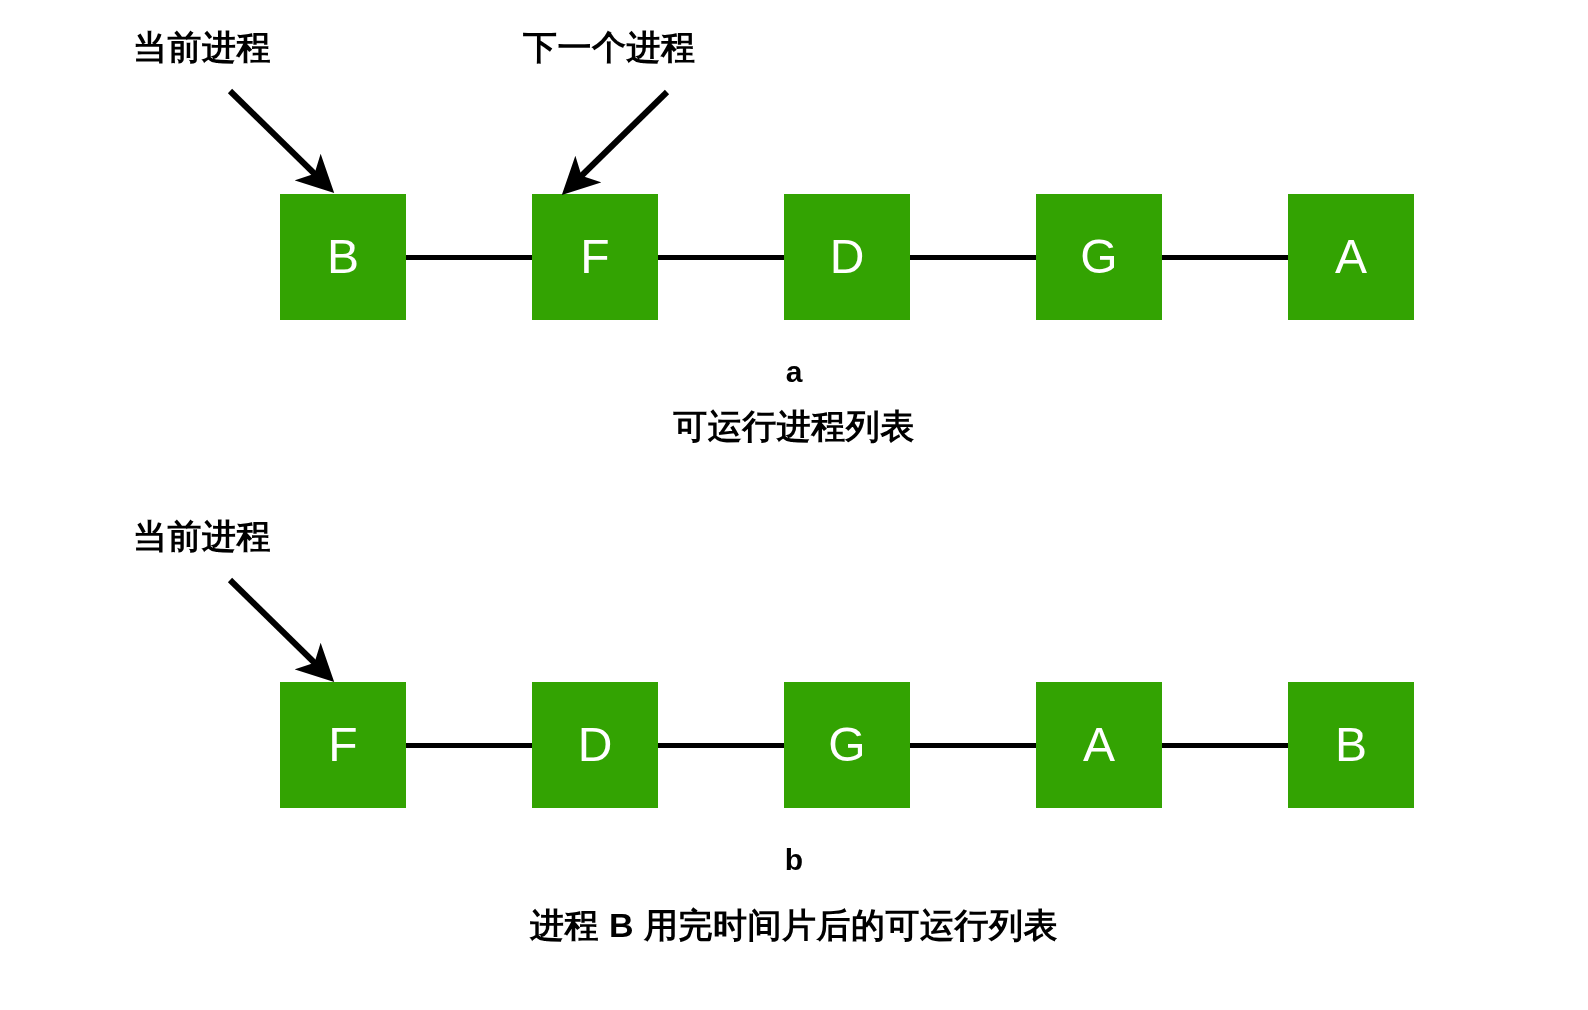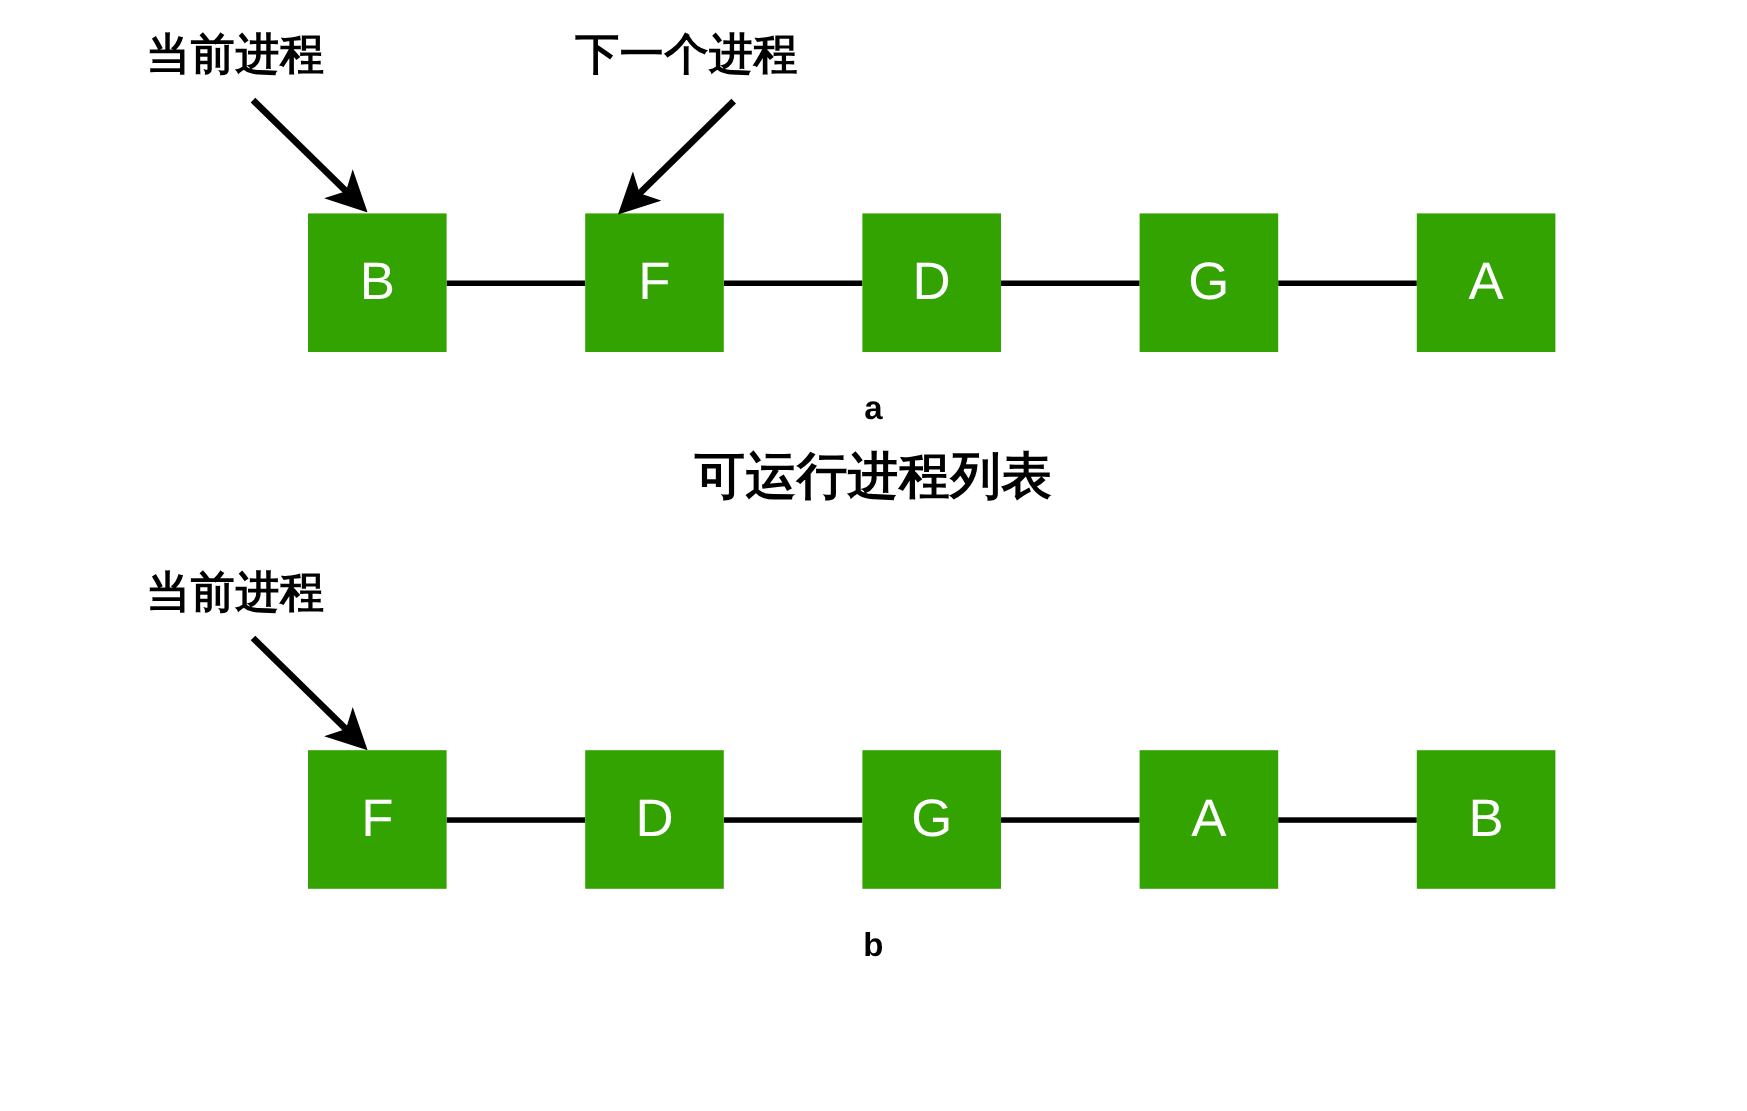--- a/index.html
+++ b/index.html
@@ -20,21 +20,21 @@
     position: absolute;
     left: 0;
     top: 0;
     width: 1588px;
     height: 1010px;
   }
 
   
   .anno-label {
     position: absolute;
-    font-size: 40px;
+    font-size: 34px;
     font-weight: 600;
     line-height: 1;
     letter-spacing: 0.5px;
     white-space: nowrap;
     color: #000000;
   }
 
   
   .arrow-layer {
     position: absolute;
@@ -79,21 +79,21 @@
     text-align: center;
     font-size: 30px;
     font-weight: bold;
     line-height: 1;
   }
   .panel-caption {
     position: absolute;
     width: 100%;
     left: 0;
     text-align: center;
-    font-size: 46px;
+    font-size: 34px;
     font-weight: 600;
     line-height: 1;
     letter-spacing: 0.5px;
   }
   .panel-caption.strong {
     font-weight: bold;
   }
 </style>
 </head>
 <body>
@@ -129,20 +129,21 @@
     <div class="link" style="left:882px; width:126px;"></div>
 
     <div class="node" style="left:0px;">F</div>
     <div class="node" style="left:252px;">D</div>
     <div class="node" style="left:504px;">G</div>
     <div class="node" style="left:756px;">A</div>
     <div class="node" style="left:1008px;">B</div>
   </div>
 
   <div class="panel-letter" style="top:845px;">b</div>
+  <div class="panel-caption strong" style="top:908px;">进程 B 用完时间片后的可运行列表</div>
 
   <svg class="arrow-layer" viewBox="0 0 1588 1010" width="1588" height="1010">
     <defs>
       <marker id="ah" viewBox="0 0 12 12" refX="9.2" refY="6" markerWidth="6.2" markerHeight="6.2" orient="auto-start-reverse">
         <path d="M 0 0 L 12 6 L 0 12 L 3.1 6 z" fill="#000000"></path>
       </marker>
     </defs>
 
     <line x1="230" y1="91" x2="328" y2="187" stroke="#000000" stroke-width="6" marker-end="url(#ah)"></line>
 

